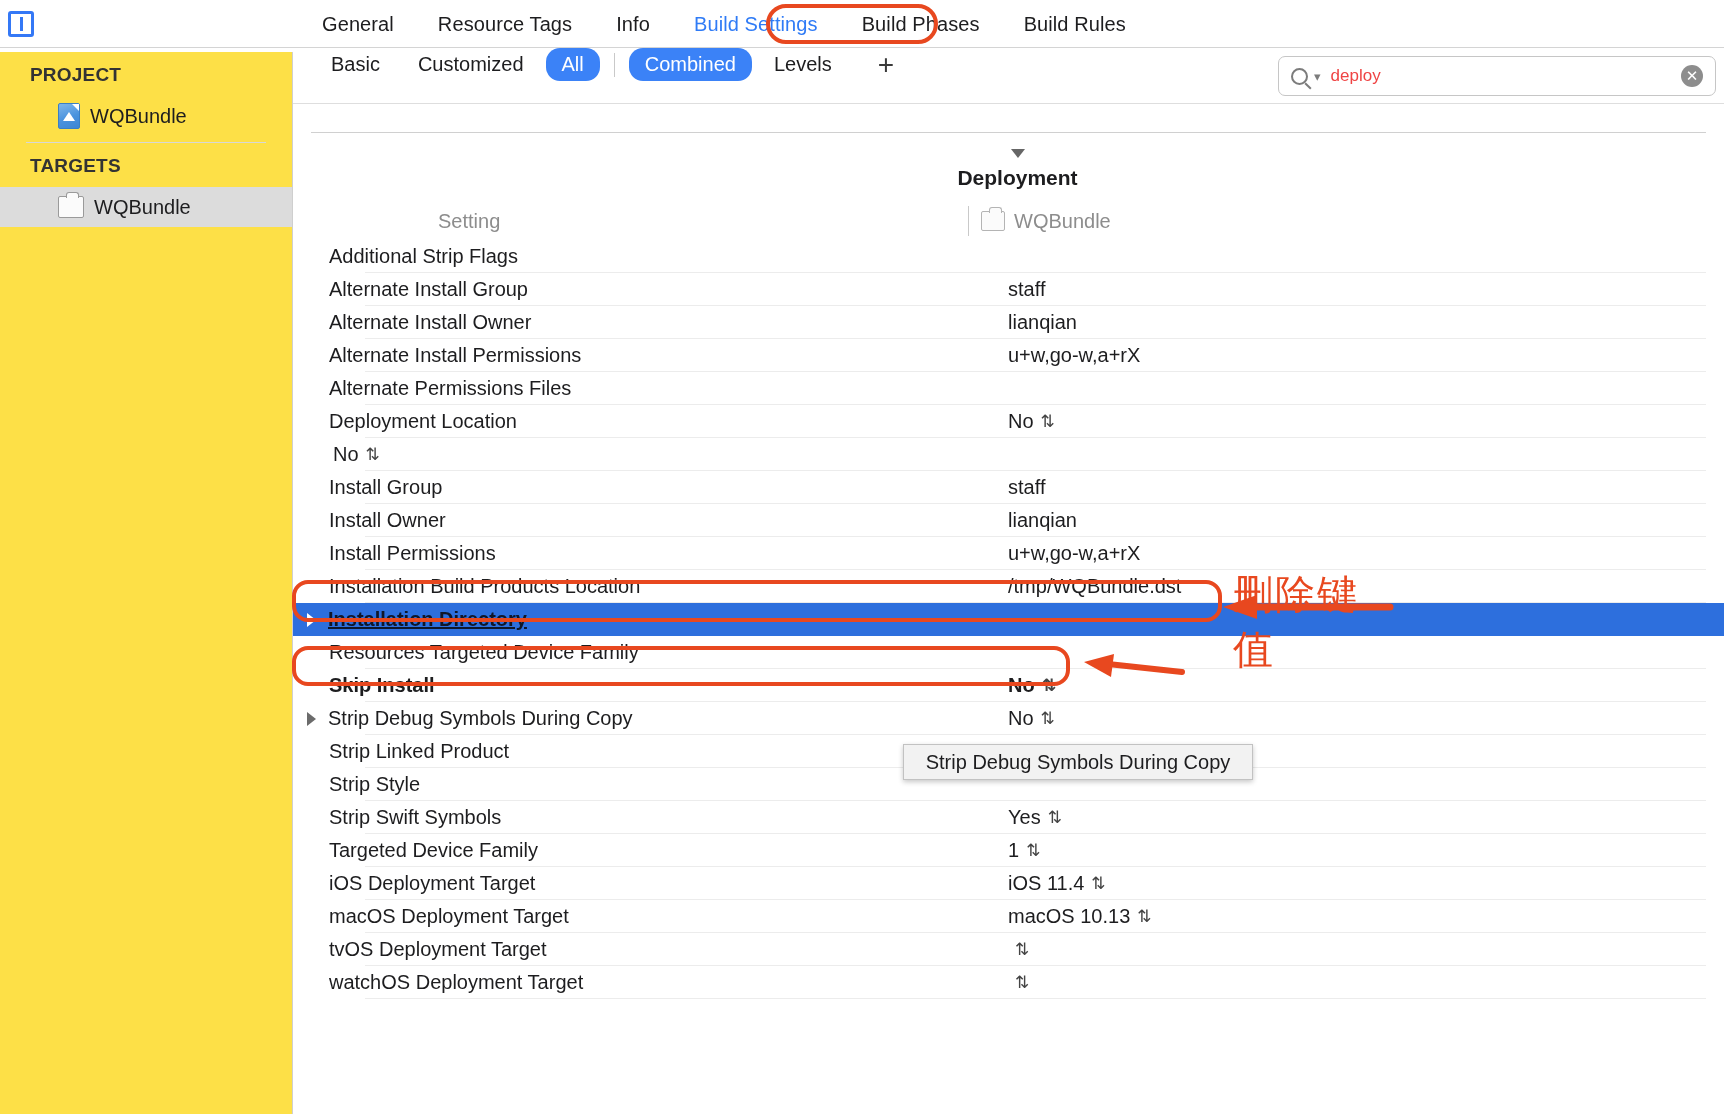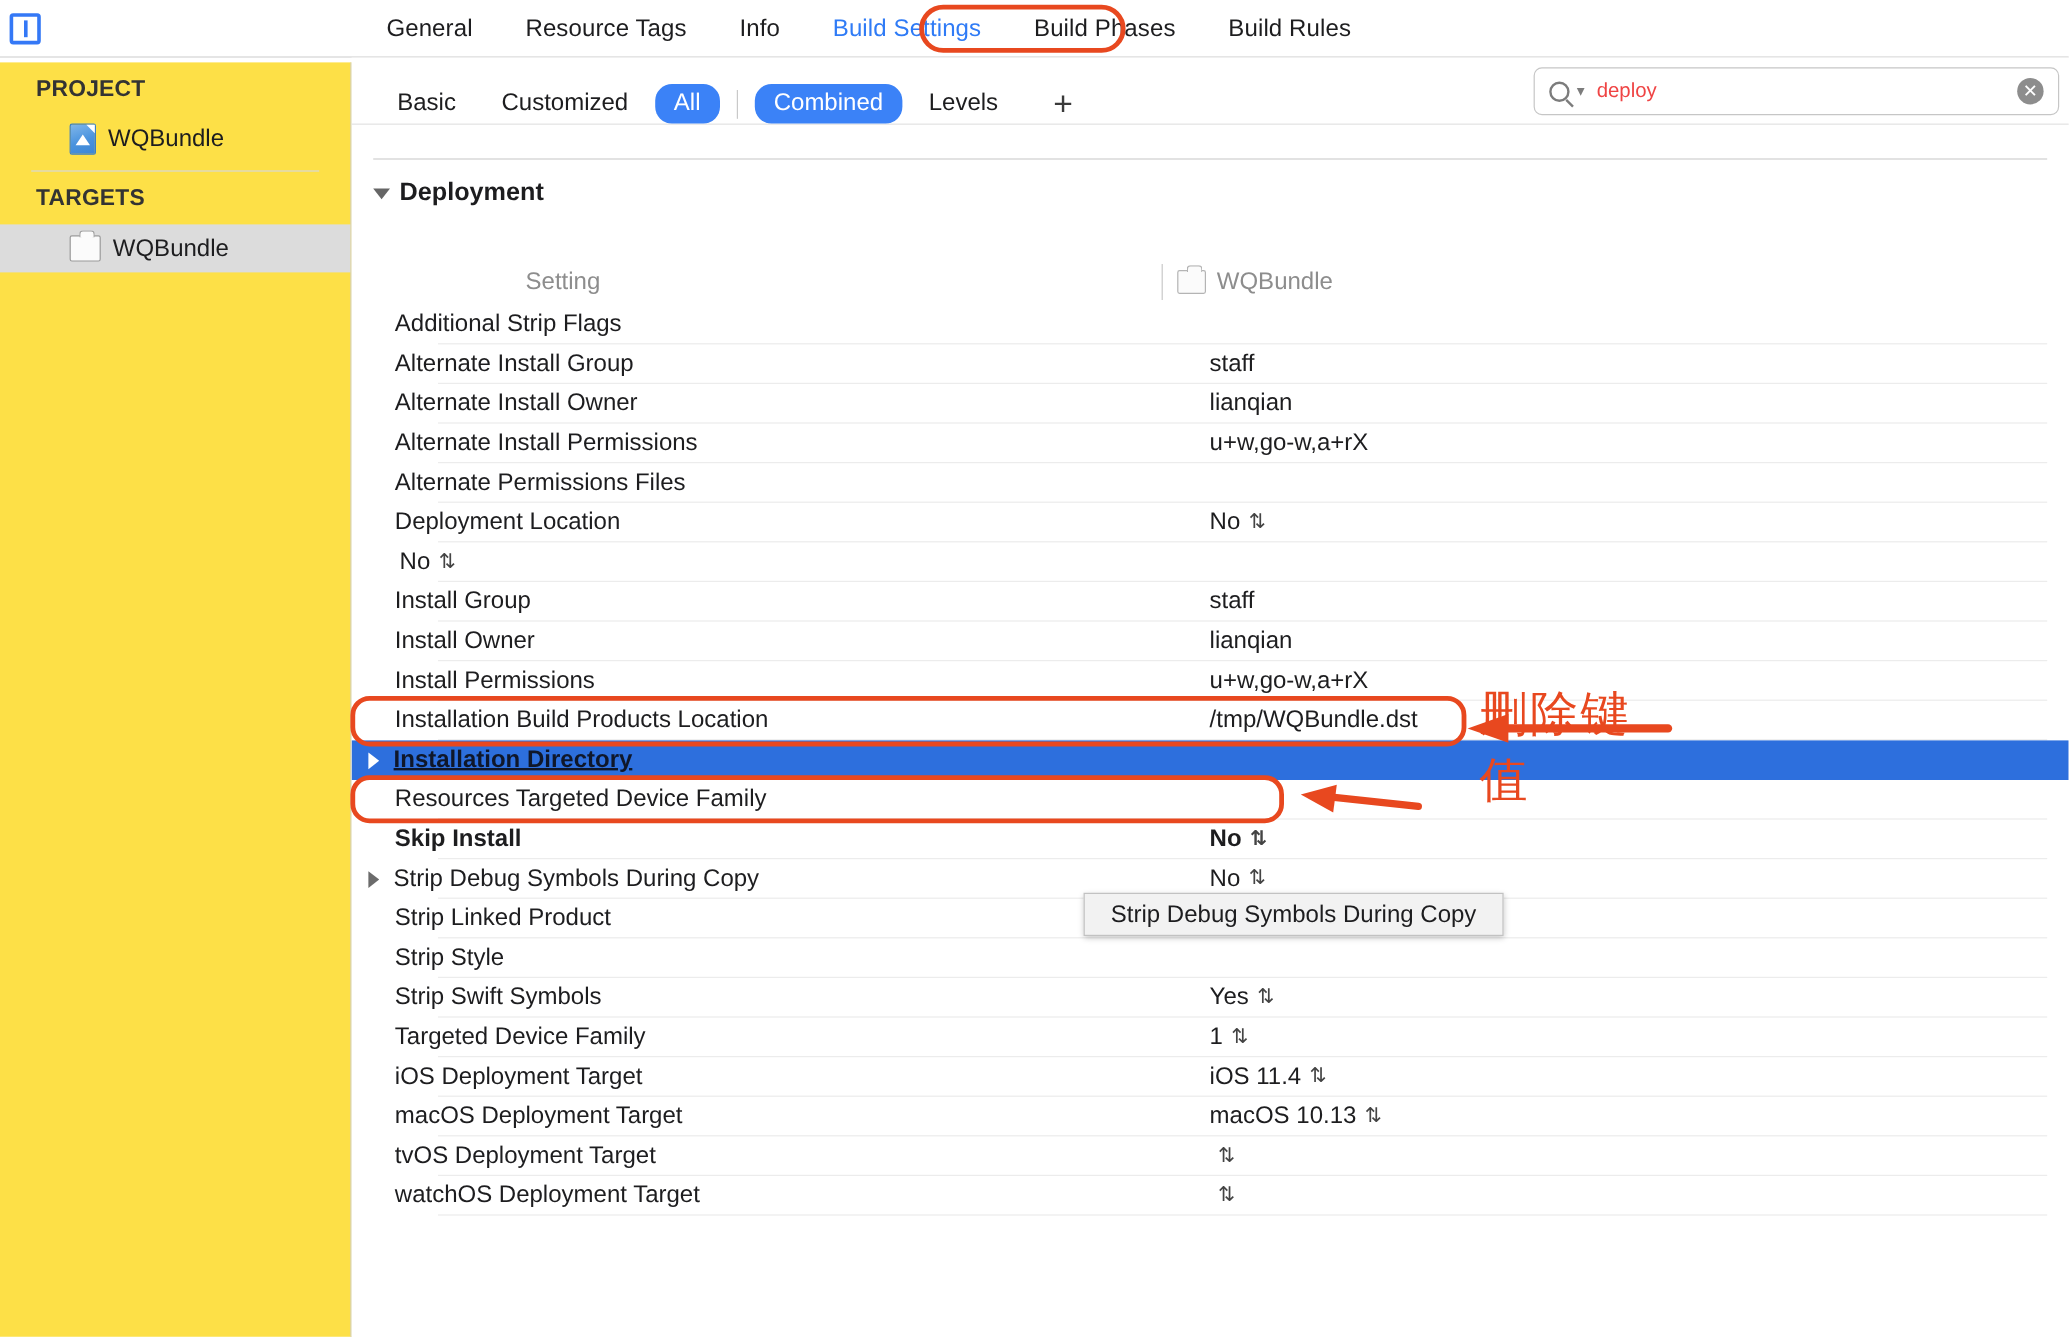--- a/index.html
+++ b/index.html
@@ -81,21 +81,21 @@
   .ic-target:before {
     content:""; position:absolute; left:7px; top:-5px; width:11px; height:5px;
     border:1.5px solid #9a9a9a; border-bottom:none;
     border-radius: 3px 3px 0 0; background:#fbfbfb;
   }
 
   
   .filterbar {
     position: absolute; left: 293px; top: 48px; width: 1431px; height: 56px;
     background: #ffffff; border-bottom: 1px solid #dedede;
-    display: flex; align-items: flex-end;
+    display: flex; align-items: flex-start;
   }
   .seg { display: flex; align-items: center; margin-left: 22px; gap: 6px; }
   .seg-btn {
     font-size: 20px; color: #1d1d1f; padding: 5px 16px; border-radius: 14px;
     white-space: nowrap;
   }
   .seg-btn.on { background: #3b82f7; color: #ffffff; }
   .seg-div { width: 1px; height: 24px; background: #c9c9c9; margin: 0 8px; }
   .plus-btn {
     font-size: 28px; color: #3a3a3a; padding: 0 10px; line-height: 1;
@@ -123,29 +123,29 @@
   }
 
   
   .content {
     position: absolute; left: 293px; top: 104px; width: 1431px; height: 1010px;
     background: #ffffff; overflow: hidden;
   }
   .topline { height: 1px; background: #d0d0d0; margin: 28px 18px 0 18px; }
   .group-title {
     font-size: 21px; font-weight: bold; color: #1d1d1f;
-    padding: 16px 0 12px 18px; display: flex; align-items: center; gap: 8px;
+    padding: 16px 0 12px 18px; display: flex; align-items: center; gap: 8px; flex-direction: column;
   }
   .tri-down {
     width: 0; height: 0; border-left: 7px solid transparent;
     border-right: 7px solid transparent; border-top: 9px solid #666;
   }
   .col-head {
     display: flex; align-items: center; height: 38px; padding-left: 0;
-    color: #8d8d8d; font-size: 20px; margin-top: 31px;
+    color: #8d8d8d; font-size: 20px;
   }
   .ch-setting { width: 675px; padding-left: 145px; }
   .ch-target { display: flex; align-items: center; gap: 9px;
                border-left: 1px solid #c9c9c9; padding-left: 12px; height: 30px; }
   .ch-target .ic-target { width: 24px; height: 20px; border-color:#b4b4b4; }
   .ch-target .ic-target:before { border-color:#b4b4b4; }
 
   .rows { position: relative; }
   .row {
     display: flex; align-items: center; height: 33px;

